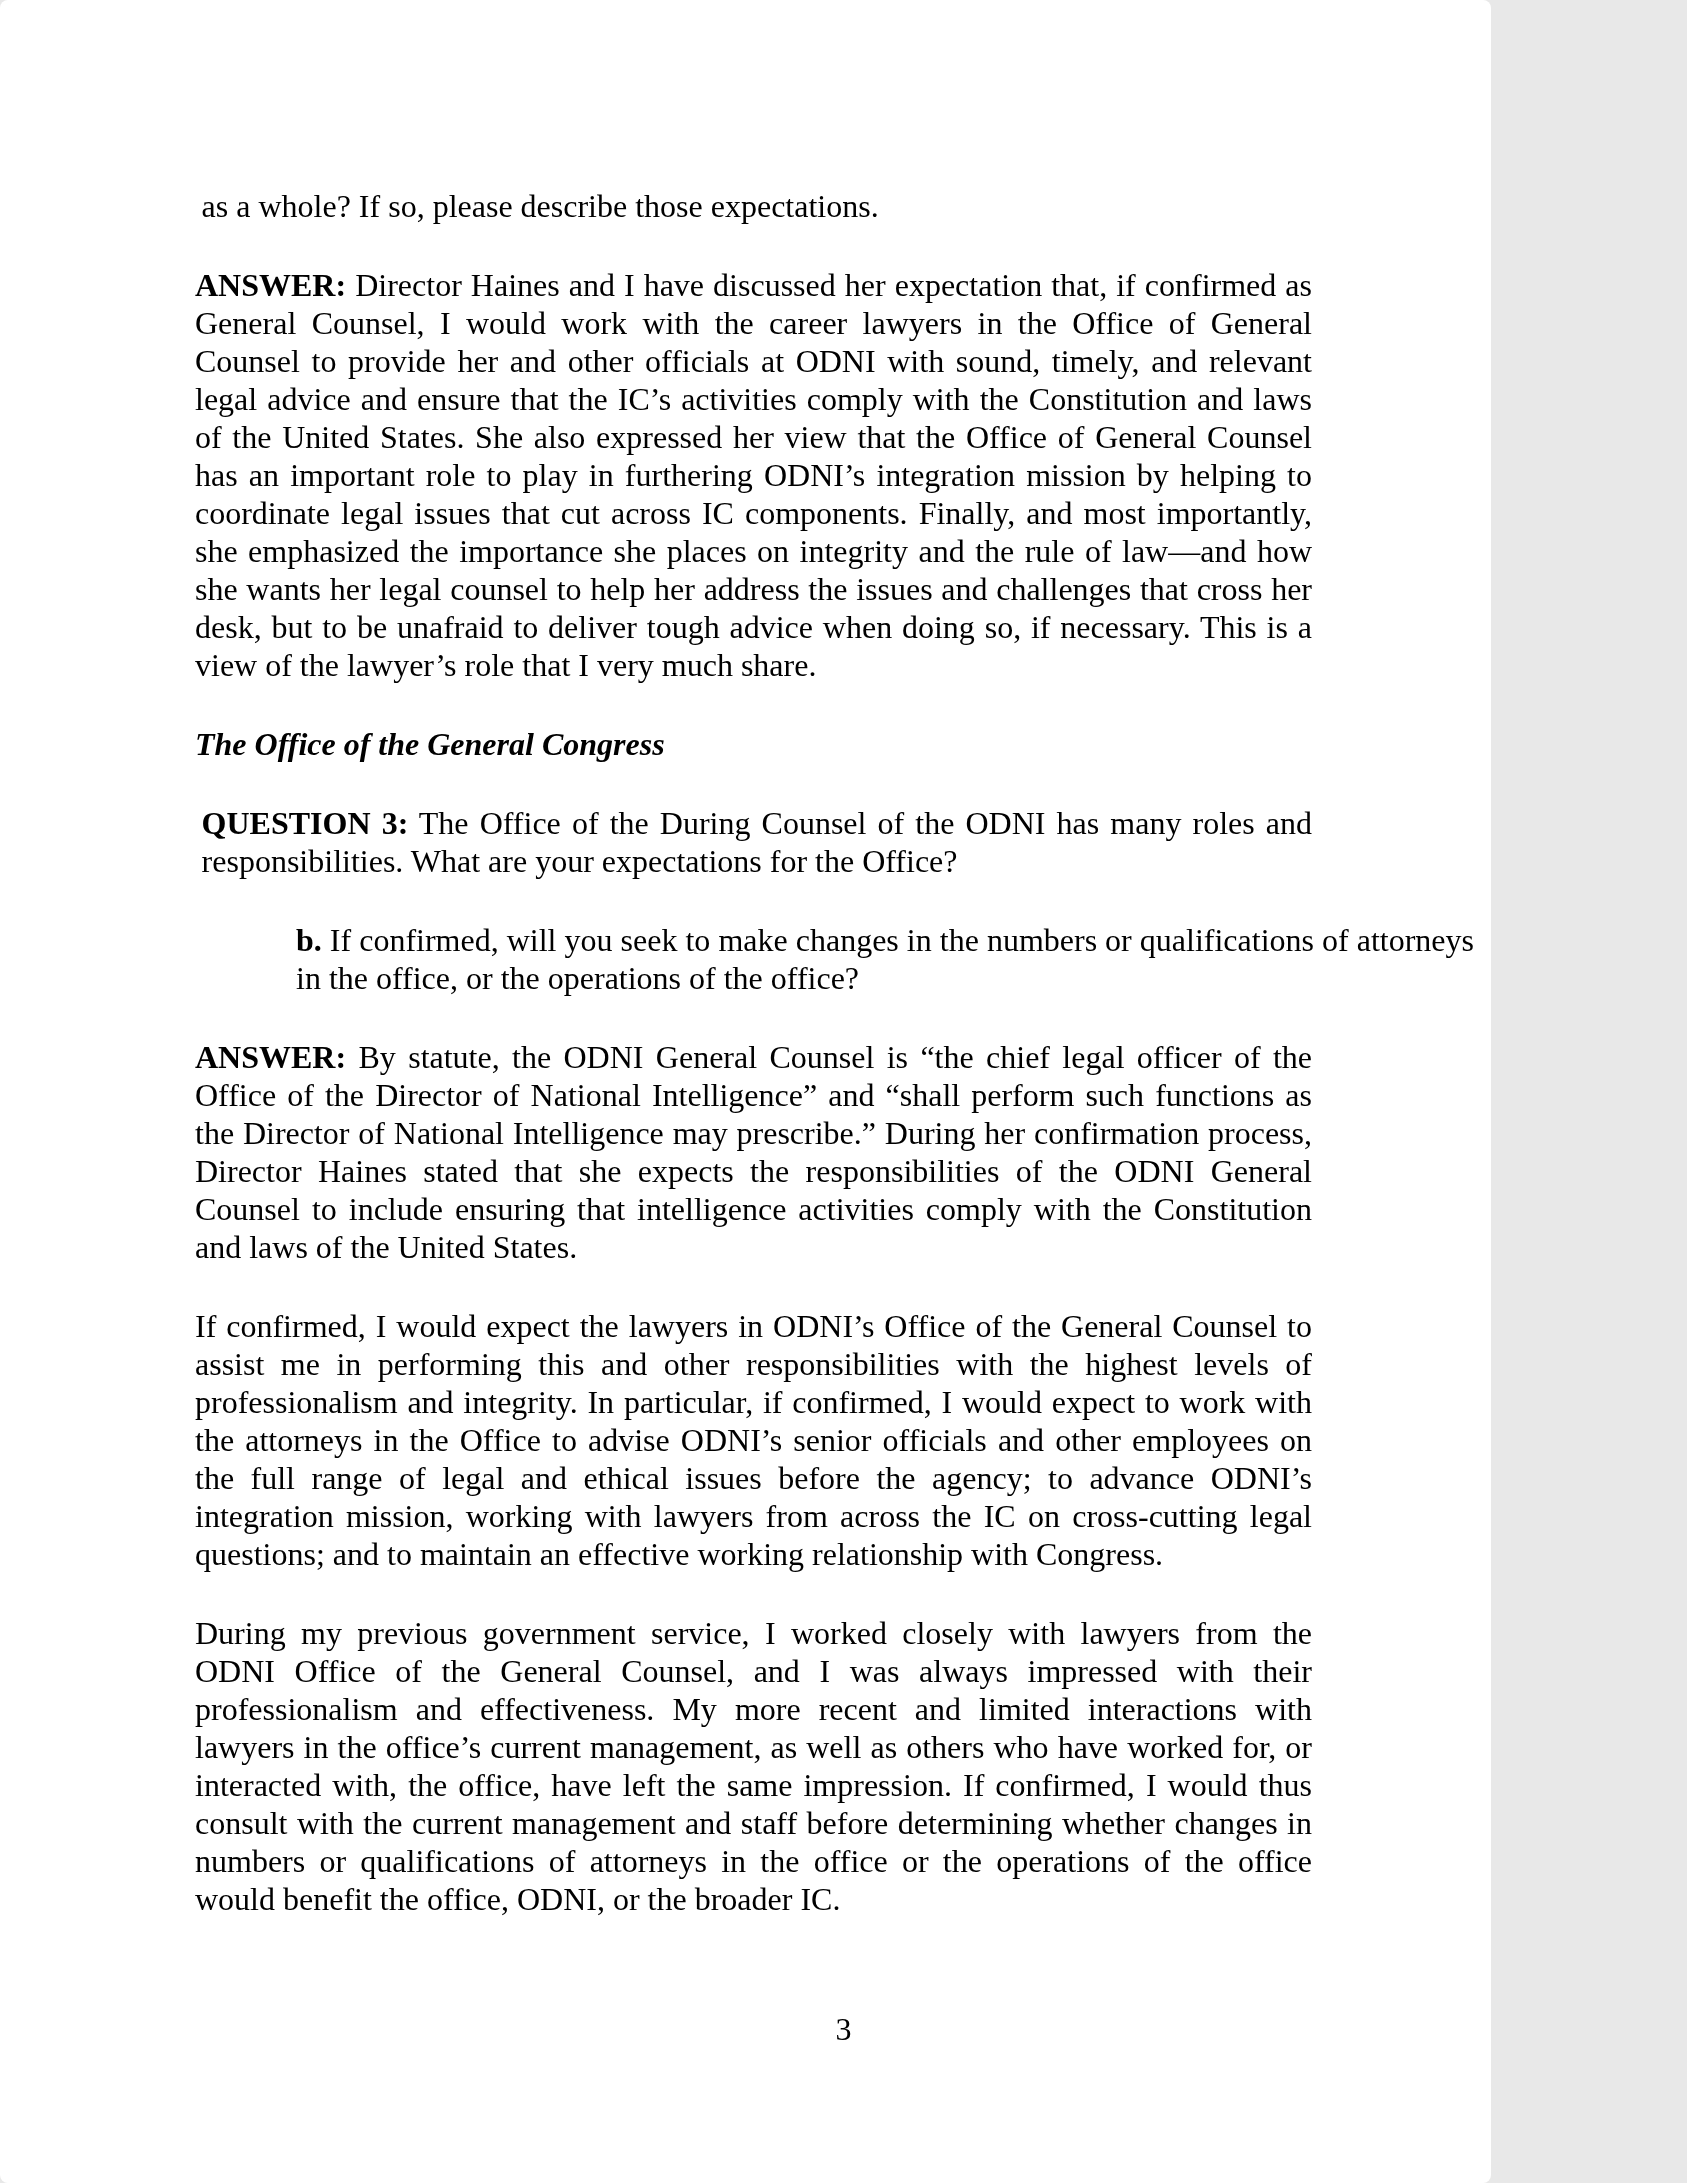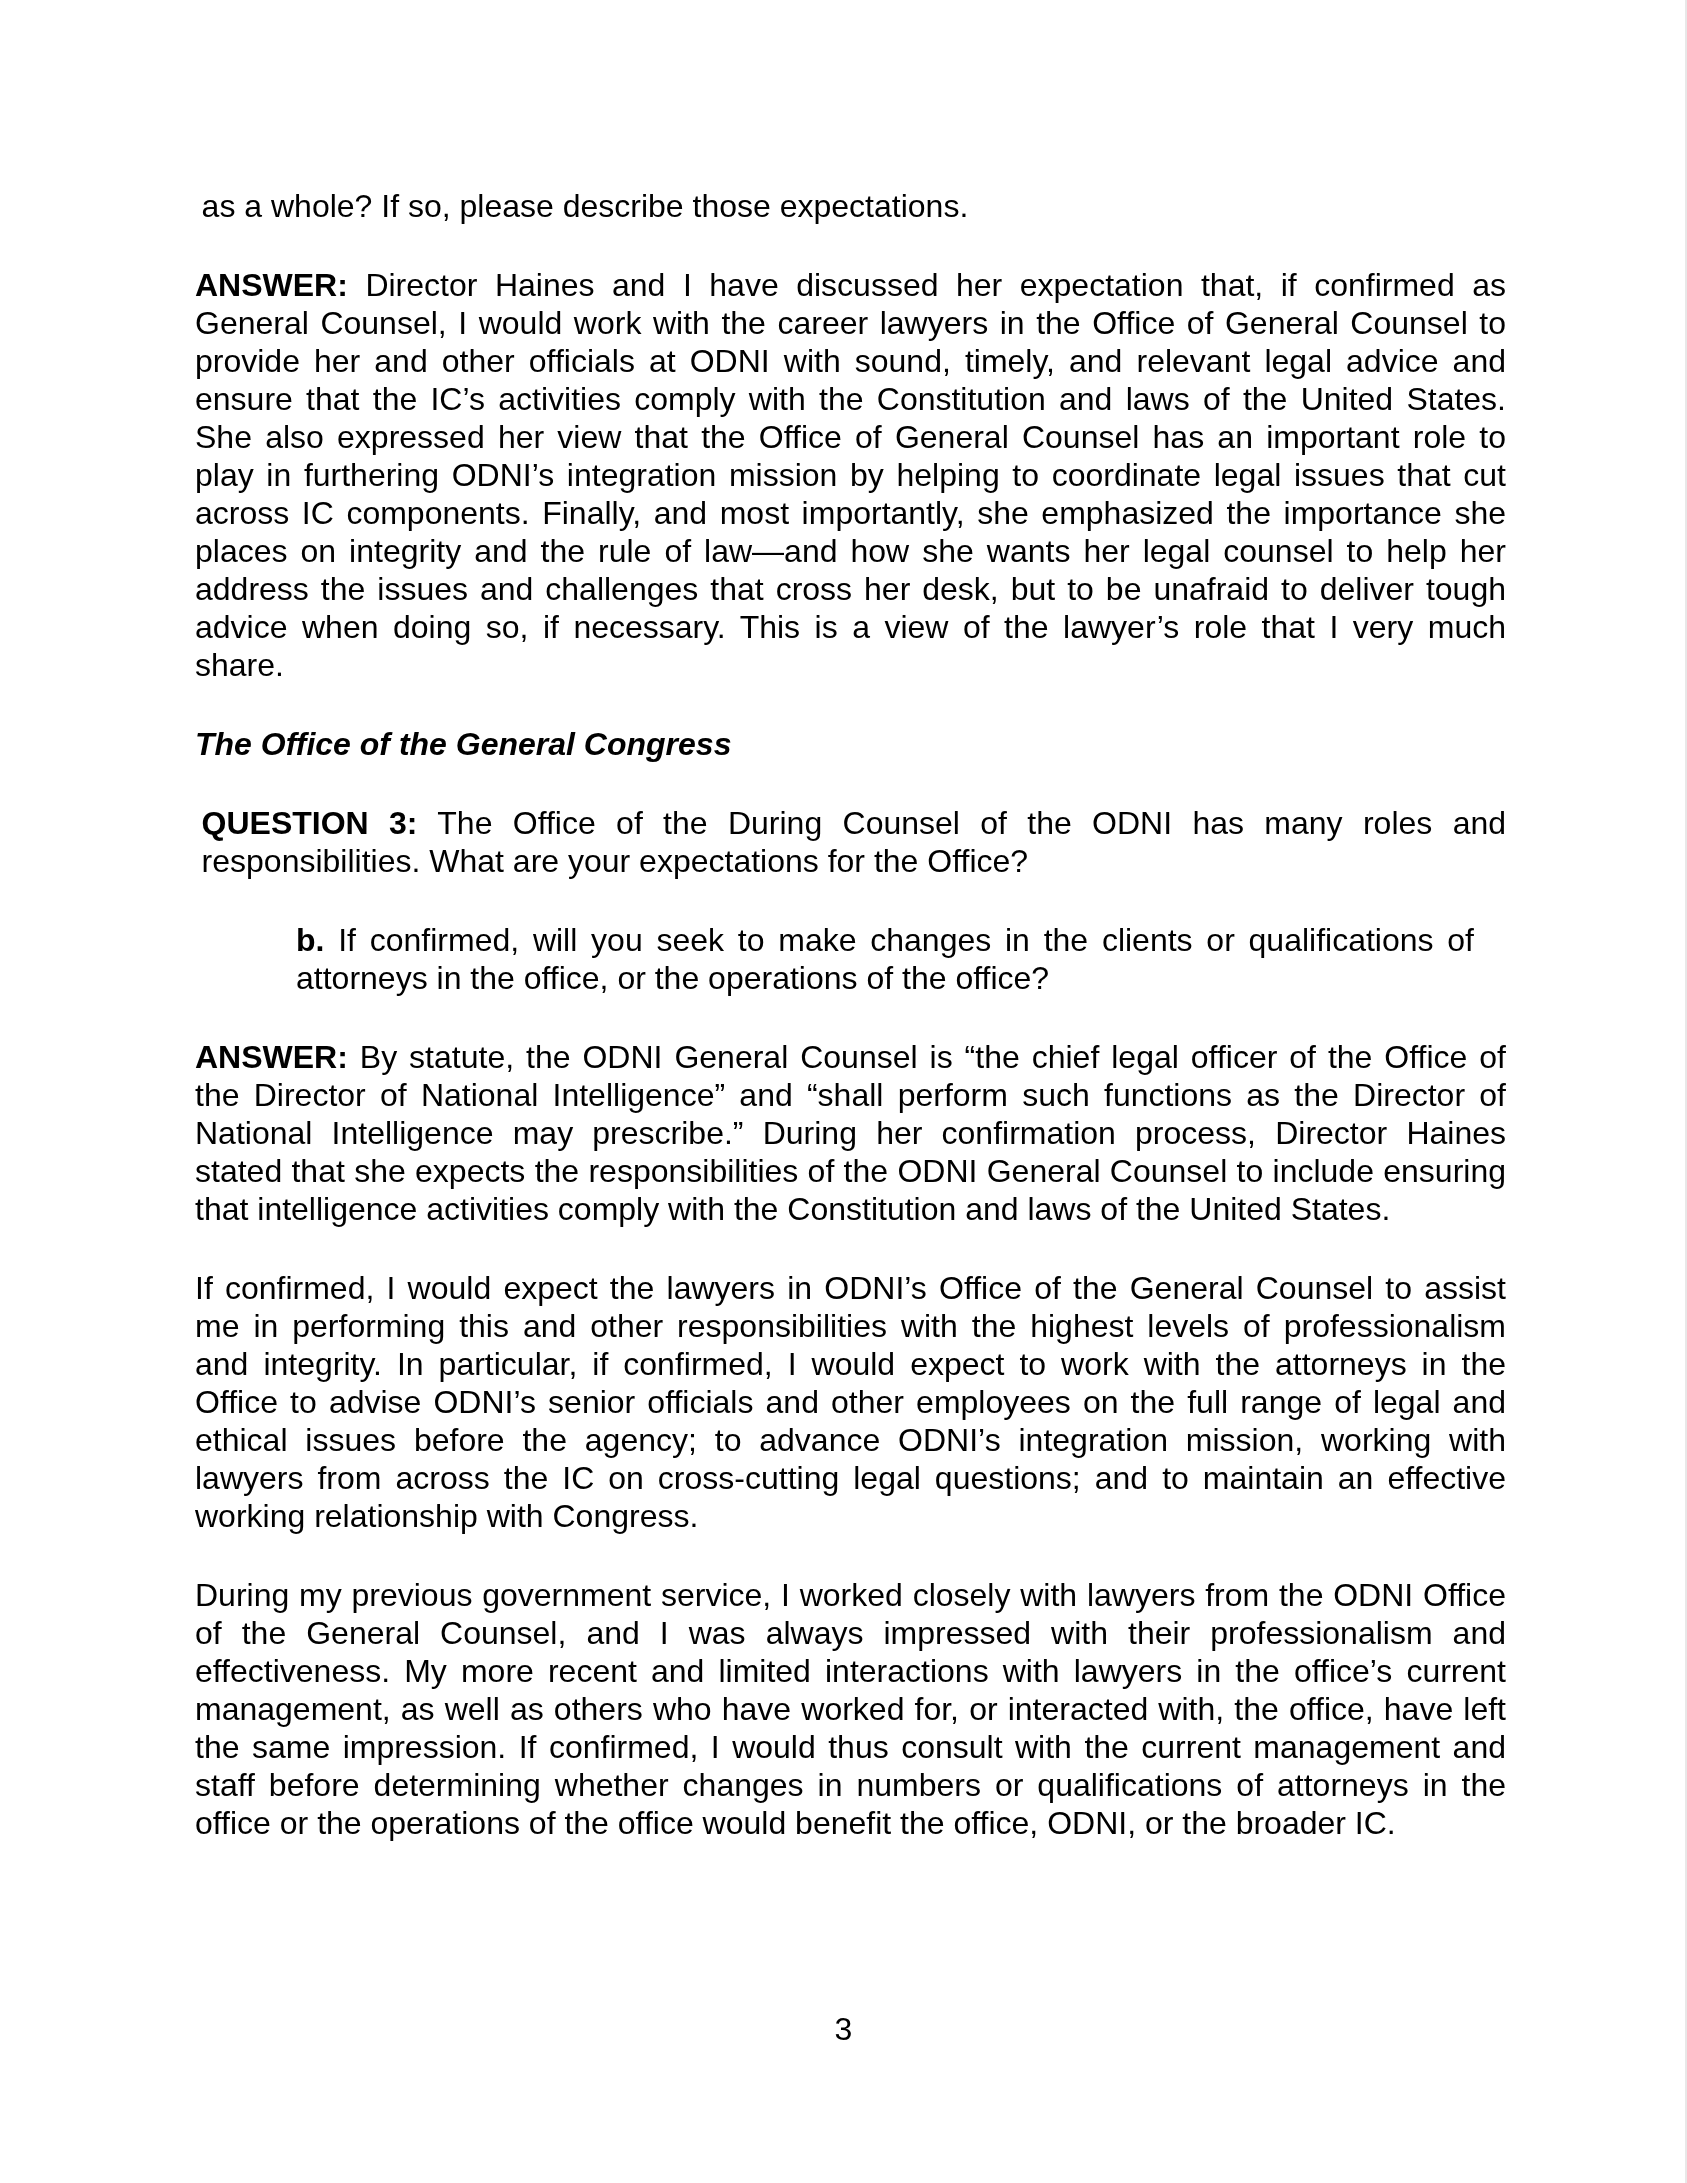--- a/index.html
+++ b/index.html
@@ -2,26 +2,27 @@
 <html style="font-size:10.6px"><head>
 <meta charset="utf-8">
 <style>
   html, body {
     margin: 0;
     padding: 0;
     background: #e8e8e8;
   }
   .page {
     position: relative;
-    width: 1685px;
+    width: 1491px;
     height: 2183px;
     background: #ffffff;
     color: #000000;
-    font-family: Liberation Sans, sans-serif;
+    font-family: Liberation Serif, serif;
     overflow: hidden;
+    border-radius: 8px;
   }
   .content {
     padding: 187px 179px 0 195px;
   }
   .para {
     font-size: 32px;
     line-height: 38px;
     text-align: justify;
     margin: 0 0 41px 0;
   }
@@ -75,21 +76,21 @@
     </div>
 
     <div class="para q-indent">
       <span class="lbl">QUESTION 3:</span>
       <span>The Office of the During Counsel of the ODNI has many roles and responsibilities.  What are your expectations for the Office?</span>
     </div>
 
 
     <div class="para sub">
       <span class="lbl">b.</span>
-      <span>If confirmed, will you seek to make changes in the clients or qualifications of attorneys in the office, or the operations of the office?</span>
+      <span>If confirmed, will you seek to make changes in the numbers or qualifications of attorneys in the office, or the operations of the office?</span>
     </div>
 
     <div class="para">
       <span class="lbl">ANSWER:</span>
       <span>By statute, the ODNI General Counsel is “the chief legal officer of the Office of the Director of National Intelligence” and “shall perform such functions as the Director of National Intelligence may prescribe.”  During her confirmation process, Director Haines stated that she expects the responsibilities of the ODNI General Counsel to include ensuring that intelligence activities comply with the Constitution and laws of the United States.</span>
     </div>
 
     <div class="para">
       <span>If confirmed, I would expect the lawyers in ODNI’s Office of the General Counsel to assist me in performing this and other responsibilities with the highest levels of professionalism and integrity. In particular, if confirmed, I would expect to work with the attorneys in the Office to advise ODNI’s senior officials and other employees on the full range of legal and ethical issues before the agency; to advance ODNI’s integration mission, working with lawyers from across the IC on cross-cutting legal questions; and to maintain an effective working relationship with Congress.</span>
     </div>

